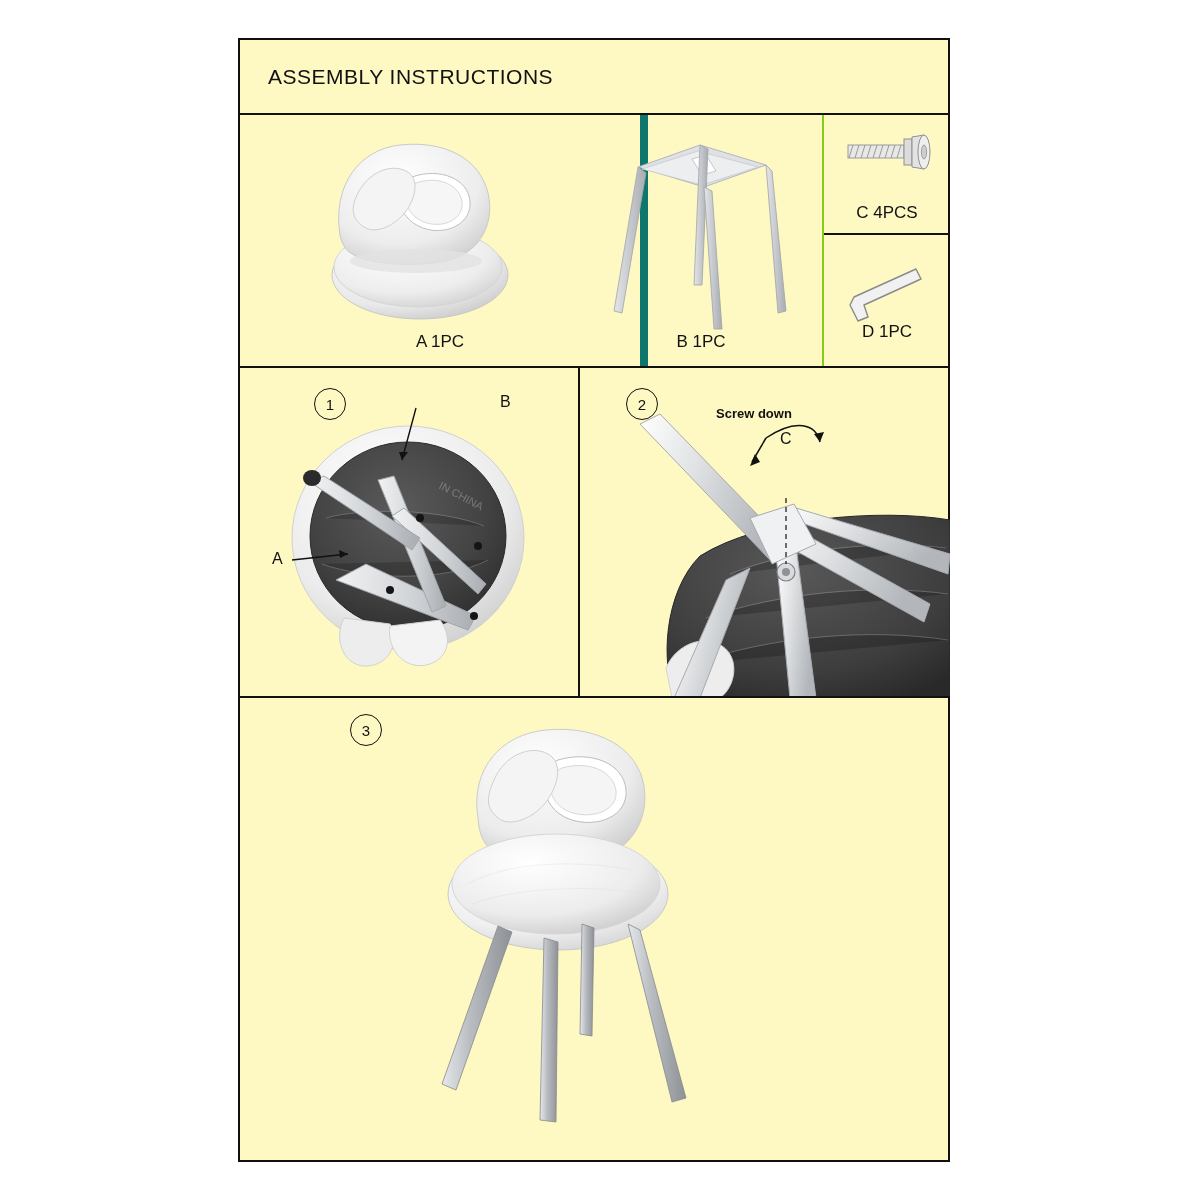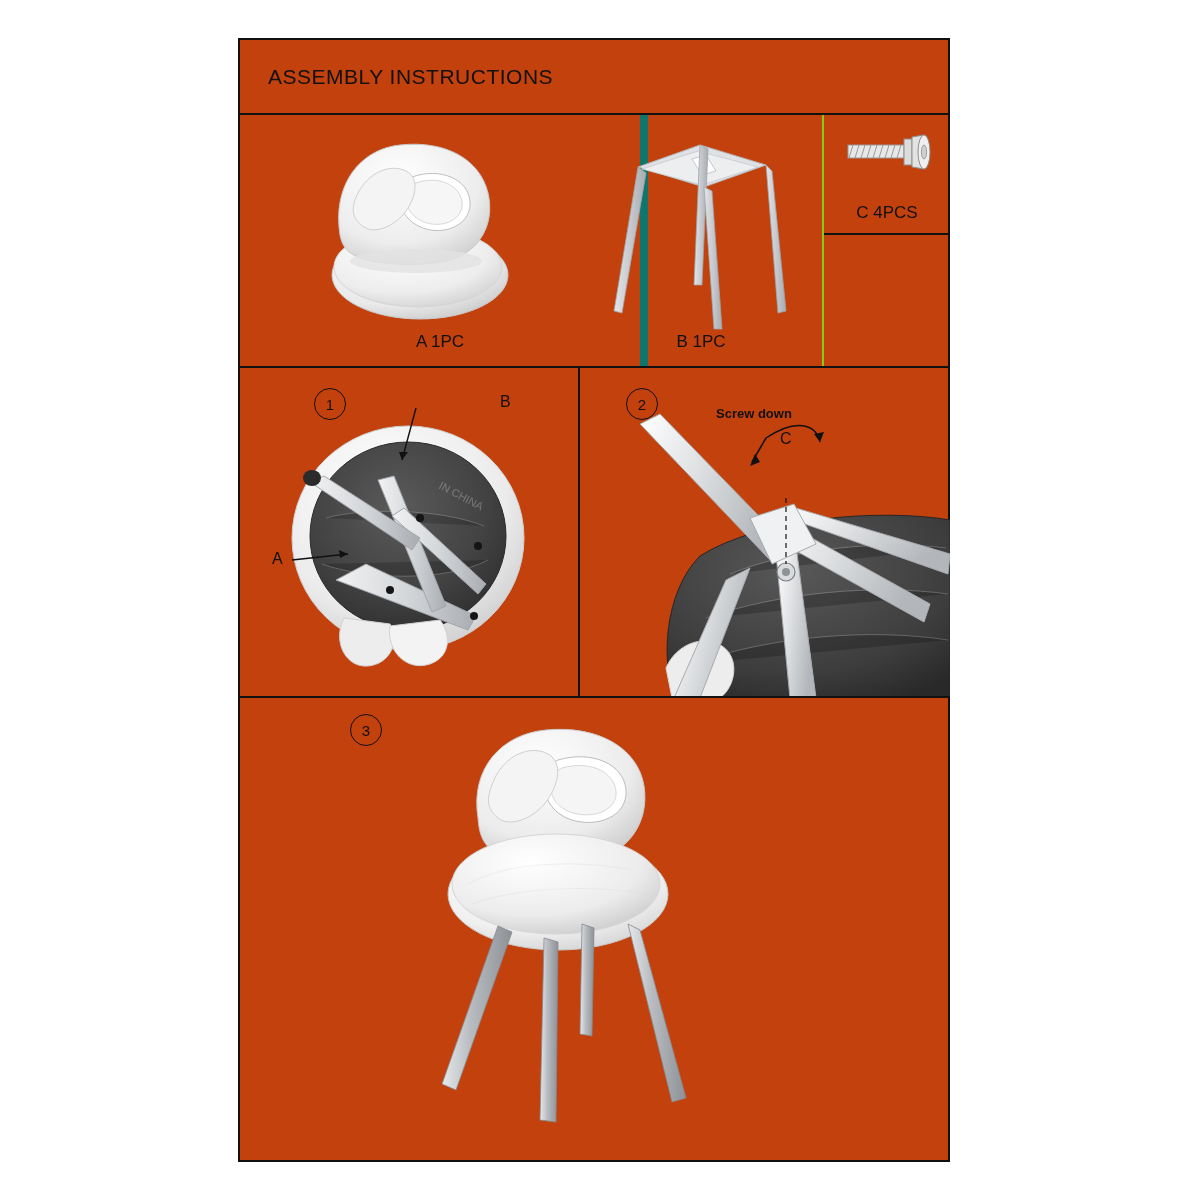--- a/index.html
+++ b/index.html
@@ -18,21 +18,21 @@
 
   
   .sheet {
     position: absolute;
     left: 238px;
     top: 38px;
     width: 712px;
     height: 1124px;
     border: 2px solid #111;
     box-sizing: border-box;
-    background: #c2410c;
+    background: #fef9c3;
   }
 
   
   .title-band {
     position: absolute;
     left: 0; top: 0;
     width: 100%;
     height: 75px;
     border-bottom: 2px solid #111;
     box-sizing: border-box;
@@ -202,20 +202,27 @@
 
         <rect x="80" y="24" width="8" height="26" fill="#dcdcdc" stroke="#8f8f8f" stroke-width="1"></rect>
 
         <path d="M88 22 L100 20 L100 54 L88 52 Z" fill="#e3e3e3" stroke="#8f8f8f" stroke-width="1"></path>
         <ellipse cx="100" cy="37" rx="6" ry="17" fill="#efefef" stroke="#8f8f8f" stroke-width="1"></ellipse>
         <ellipse cx="100" cy="37" rx="2.6" ry="7" fill="#cfcfcf" stroke="#8f8f8f" stroke-width="0.8"></ellipse>
       </svg>
       <div class="cell-label">C 4PCS</div>
     </div>
 
+    <div class="cell cell-d">
+      <svg class="svg-layer" width="126" height="133" viewBox="0 0 126 133">
+
+        <path d="M30 62 L92 34 L97 44 L40 70 L44 82 L34 86 L26 70 Z" fill="#f1f1f1" stroke="#8a8a8a" stroke-width="1.4" stroke-linejoin="round"></path>
+      </svg>
+      <div class="cell-label">D 1PC</div>
+    </div>
   </div>
 
   <div class="steps-row">
 
     <div class="step1">
       <svg class="svg-layer" width="340" height="330" viewBox="0 0 340 330">
         <defs>
           <radialGradient id="seatBack" cx="45%" cy="35%" r="70%">
             <stop offset="0%" stop-color="#5a5a5a"></stop>
             <stop offset="65%" stop-color="#424242"></stop>

